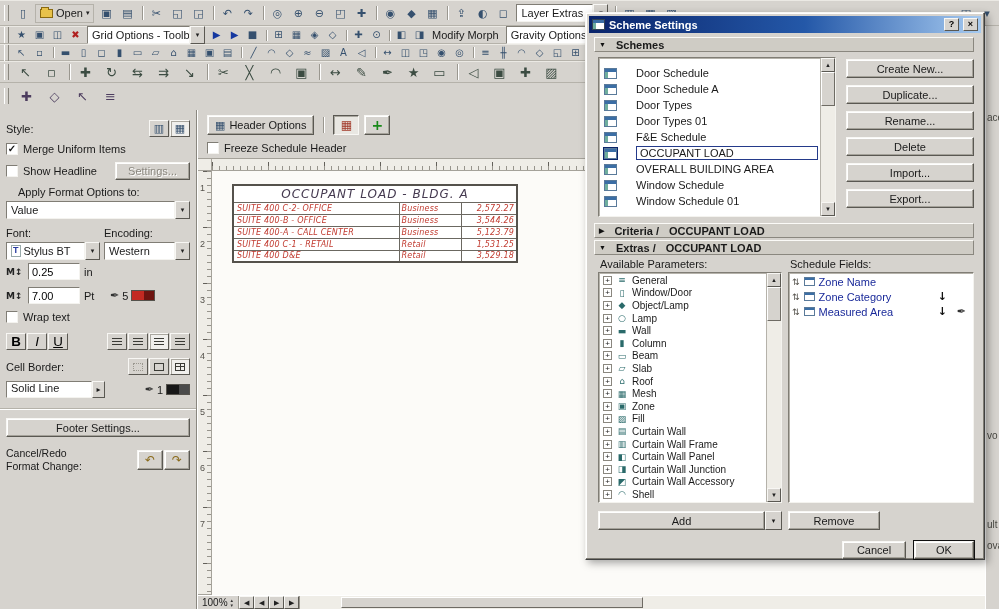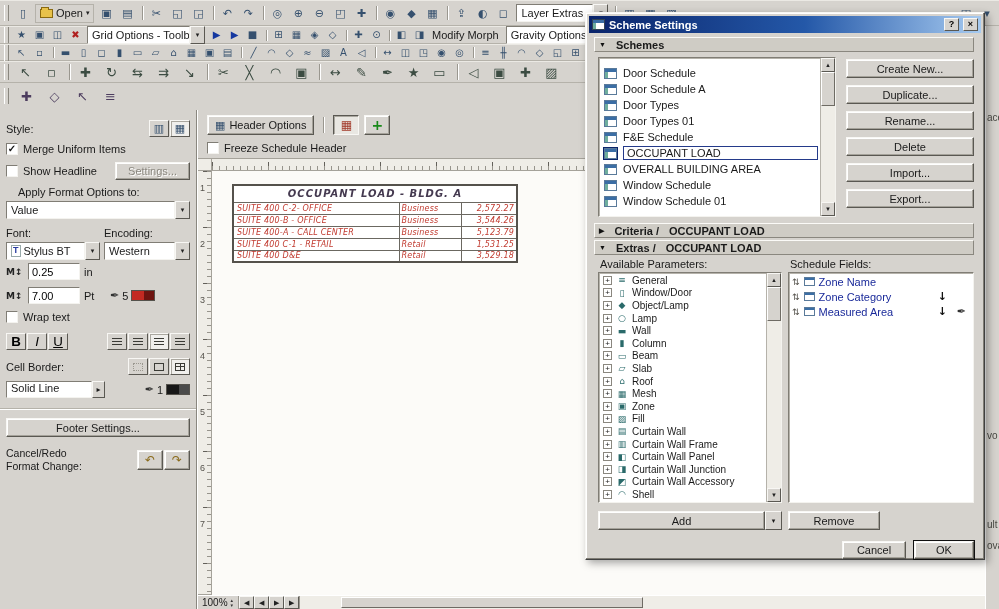--- a/index.html
+++ b/index.html
@@ -97,21 +97,21 @@
   .g.greenplus{color:#1a8a1a;font-weight:bold;font-size:14px}
   .freeze{padding-left:10px;height:16px;margin-bottom:2px}
   .corner-box{position:absolute;left:0;top:48px;width:15px;height:13px;background:#efede7;border:1px solid #a5a29a}
   .ruler-h{position:absolute;left:15px;top:48px;right:0;height:13px;background-color:#efede7;border:1px solid #a5a29a;border-left:none;background-image:repeating-linear-gradient(to right,#97948c 0 1px,transparent 1px 7px),repeating-linear-gradient(to right,#63605a 0 1px,transparent 1px 56px);background-size:100% 4px,100% 8px;background-position:left bottom,left bottom;background-repeat:no-repeat}
   .ruler-v{position:absolute;left:0;top:61px;width:15px;bottom:14px;background-color:#efede7;border:1px solid #a5a29a;border-top:none;background-image:repeating-linear-gradient(to bottom,#97948c 0 1px,transparent 1px 7px),repeating-linear-gradient(to bottom,#63605a 0 1px,transparent 1px 56px);background-size:4px 100%,8px 100%;background-position:right top,right top;background-repeat:no-repeat}
   .rlist{display:flex;flex-direction:column;padding-top:12px}
   .rnum{height:56px;font-size:9px;color:#55524c;text-align:left;padding-left:2px}
   .drawing{position:absolute;left:15px;top:61px;right:0;bottom:14px;background:#fcfbf8;overflow:hidden}
   .schedule{position:absolute;left:20px;top:13px;border-collapse:collapse;background:#fff;border:2px solid #55524c;font-family:"DejaVu Sans",sans-serif;font-style:italic}
   .schedule th,.schedule td{border:1px solid #6b6861}
-  .sch-title{width:284px;height:17px;font-size:10px;letter-spacing:1px;color:#453a50;text-align:center;font-weight:bold}
+  .sch-title{width:284px;height:17px;font-size:12px;letter-spacing:1px;color:#453a50;text-align:center;font-weight:normal}
   .sch-head th{height:27px;font-size:8.5px;line-height:1.15;color:#8a8578;font-weight:normal;text-align:center;vertical-align:middle}
   .c-name{width:166px}.c-cat{width:62px}.c-area{width:56px}
   .sch-row td{height:12px;font-size:8px;color:#c13b30;letter-spacing:.2px;white-space:nowrap}
   .sch-row .c-name{padding-left:3px}
   .sch-row .c-cat{padding-left:2px}
   .sch-row .c-area{text-align:right;padding-right:2px}
   .statusbar{position:absolute;left:0;right:0;bottom:0;height:14px;border-top:1px solid #fff;display:flex;align-items:stretch;background:#d6d3ce}
   .zoombox{display:flex;align-items:center;gap:3px;padding:0 5px;border-right:1px solid #9a978f;font-size:10px}
   .zarrows{display:inline-flex;flex-direction:column;font-size:5px;line-height:1;color:#333}
   .nav{width:15px;background:#d6d3ce;border:1px solid;border-color:#f8f7f4 #5a5852 #5a5852 #f8f7f4;font-size:7px;display:flex;align-items:center;justify-content:center;padding:0;color:#222}
@@ -127,21 +127,21 @@
   .dlg-text{color:#fff;font-weight:bold;font-size:11px;flex:1;white-space:nowrap}
   .cap-btn{width:15px;height:13px;background:#d6d3ce;border:1px solid;border-color:#f8f7f4 #5a5852 #5a5852 #f8f7f4;font-size:9px;font-weight:bold;display:flex;align-items:center;justify-content:center;padding:0;line-height:1}
   .sectionbar{position:absolute;height:15px;display:flex;align-items:center;gap:10px;padding:0 4px;background:#cfccc5;border:1px solid;border-color:#fbfaf7 #8a877f #8a877f #fbfaf7;font-weight:bold;white-space:nowrap}
   .sectionbar .tri{font-size:7px;color:#111}
   .sec-schemes{left:8px;top:24px;right:10px}
   .sec-criteria{left:8px;top:210px;right:10px}
   .sec-fields{left:8px;top:227px;right:10px}
   .listbox{position:absolute;background:#fff;border:1px solid;border-color:#807d75 #f4f3ef #f4f3ef #807d75;box-shadow:inset 1px 1px 0 #b5b2aa;display:flex}
   .list-inner{flex:1;overflow:hidden;padding:1px 0}
   .schemes-list{left:12px;top:44px;width:238px;height:160px}
-  .scheme-row{display:flex;align-items:center;gap:5px;height:16px;padding:12px 2px 0 4px}
+  .scheme-row{display:flex;align-items:center;gap:18px;height:16px;padding:12px 2px 0 4px}
   .ic-wrap{display:inline-flex;padding:1px;flex:0 0 auto}
   .sch-ic{width:13px;height:11px;background:#fff;border:1px solid #5a7a9a;position:relative;display:inline-block}
   .sch-ic::before{content:"";position:absolute;top:0;left:0;right:0;height:3px;background:#3b6ea5}
   .sch-ic::after{content:"";position:absolute;top:3px;left:0;bottom:0;width:3px;background:#6fae9e}
   .scheme-label{white-space:nowrap}
   .scheme-row.editing .ic-wrap{background:#0a246a}
   .scheme-row.editing .scheme-label{flex:1;background:#fff;border:1px solid #243a8a;height:14px;display:flex;align-items:center;padding:0 3px}
   .vscroll{width:15px;flex:0 0 15px;display:flex;flex-direction:column;background:#efede7;border-left:1px solid #b5b2aa}
   .sc-btn{height:14px;background:#d6d3ce;border:1px solid;border-color:#f8f7f4 #5a5852 #5a5852 #f8f7f4;font-size:6px;display:flex;align-items:center;justify-content:center;padding:0;color:#222}
   .sc-track{flex:1;position:relative}

